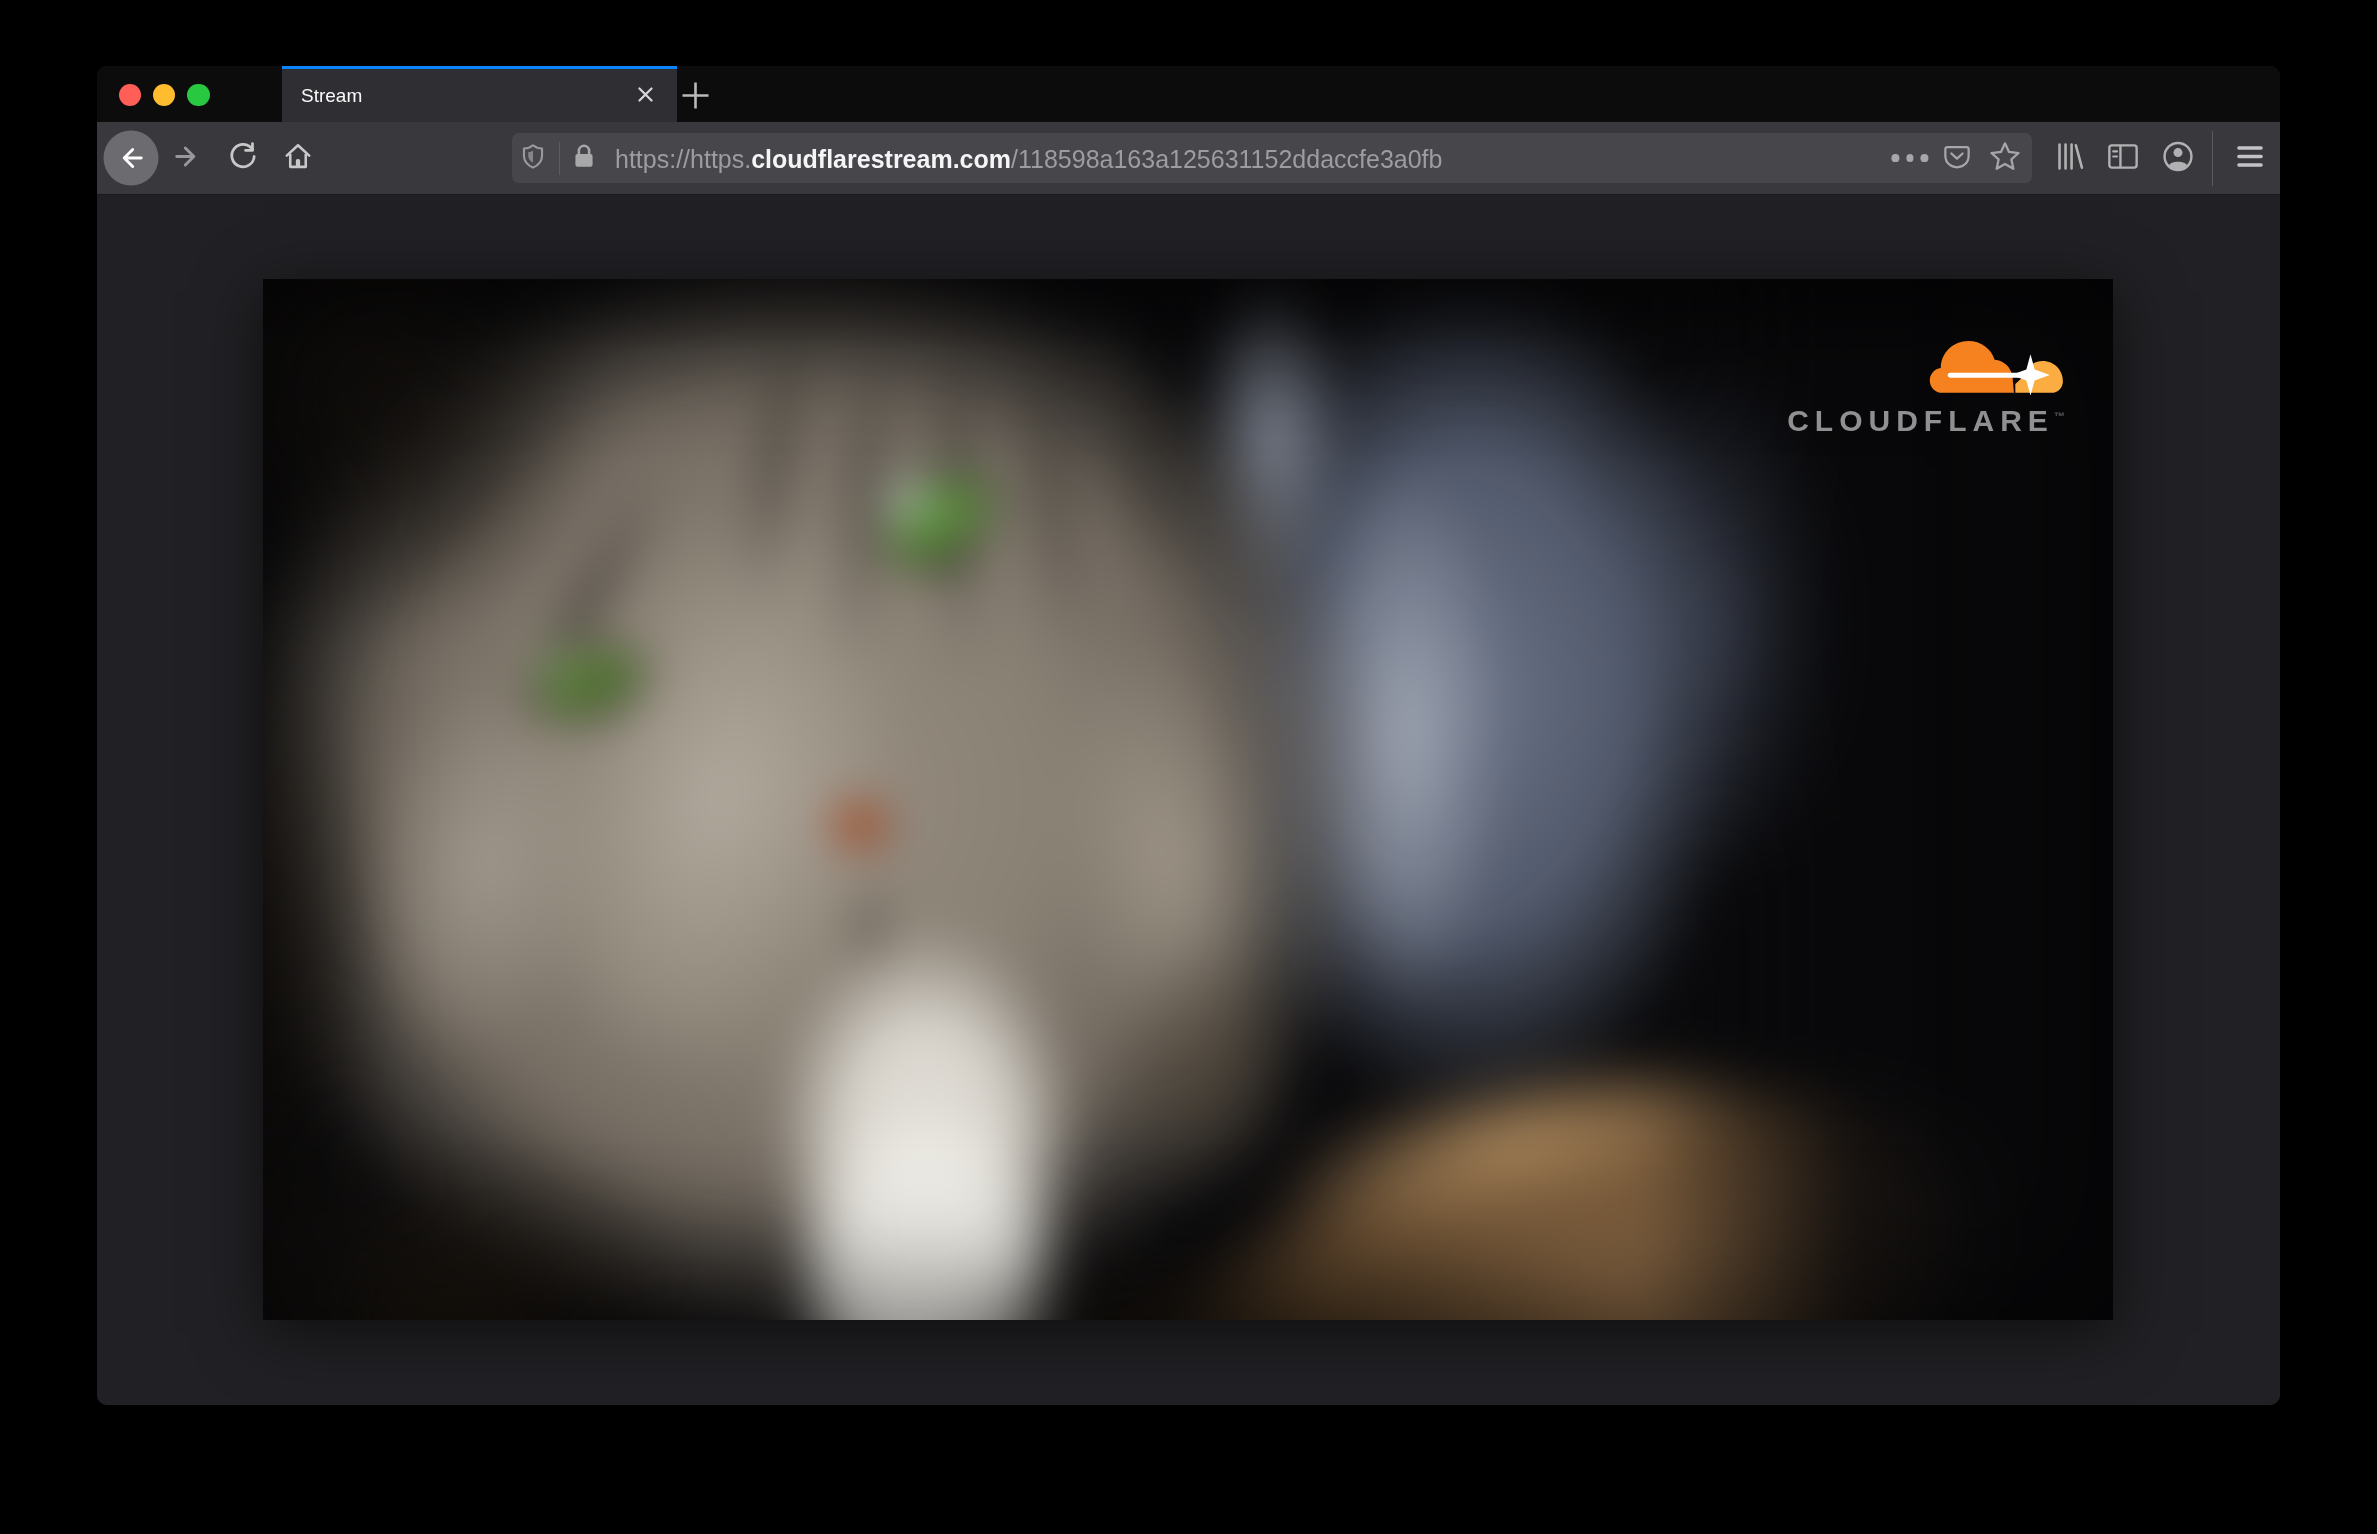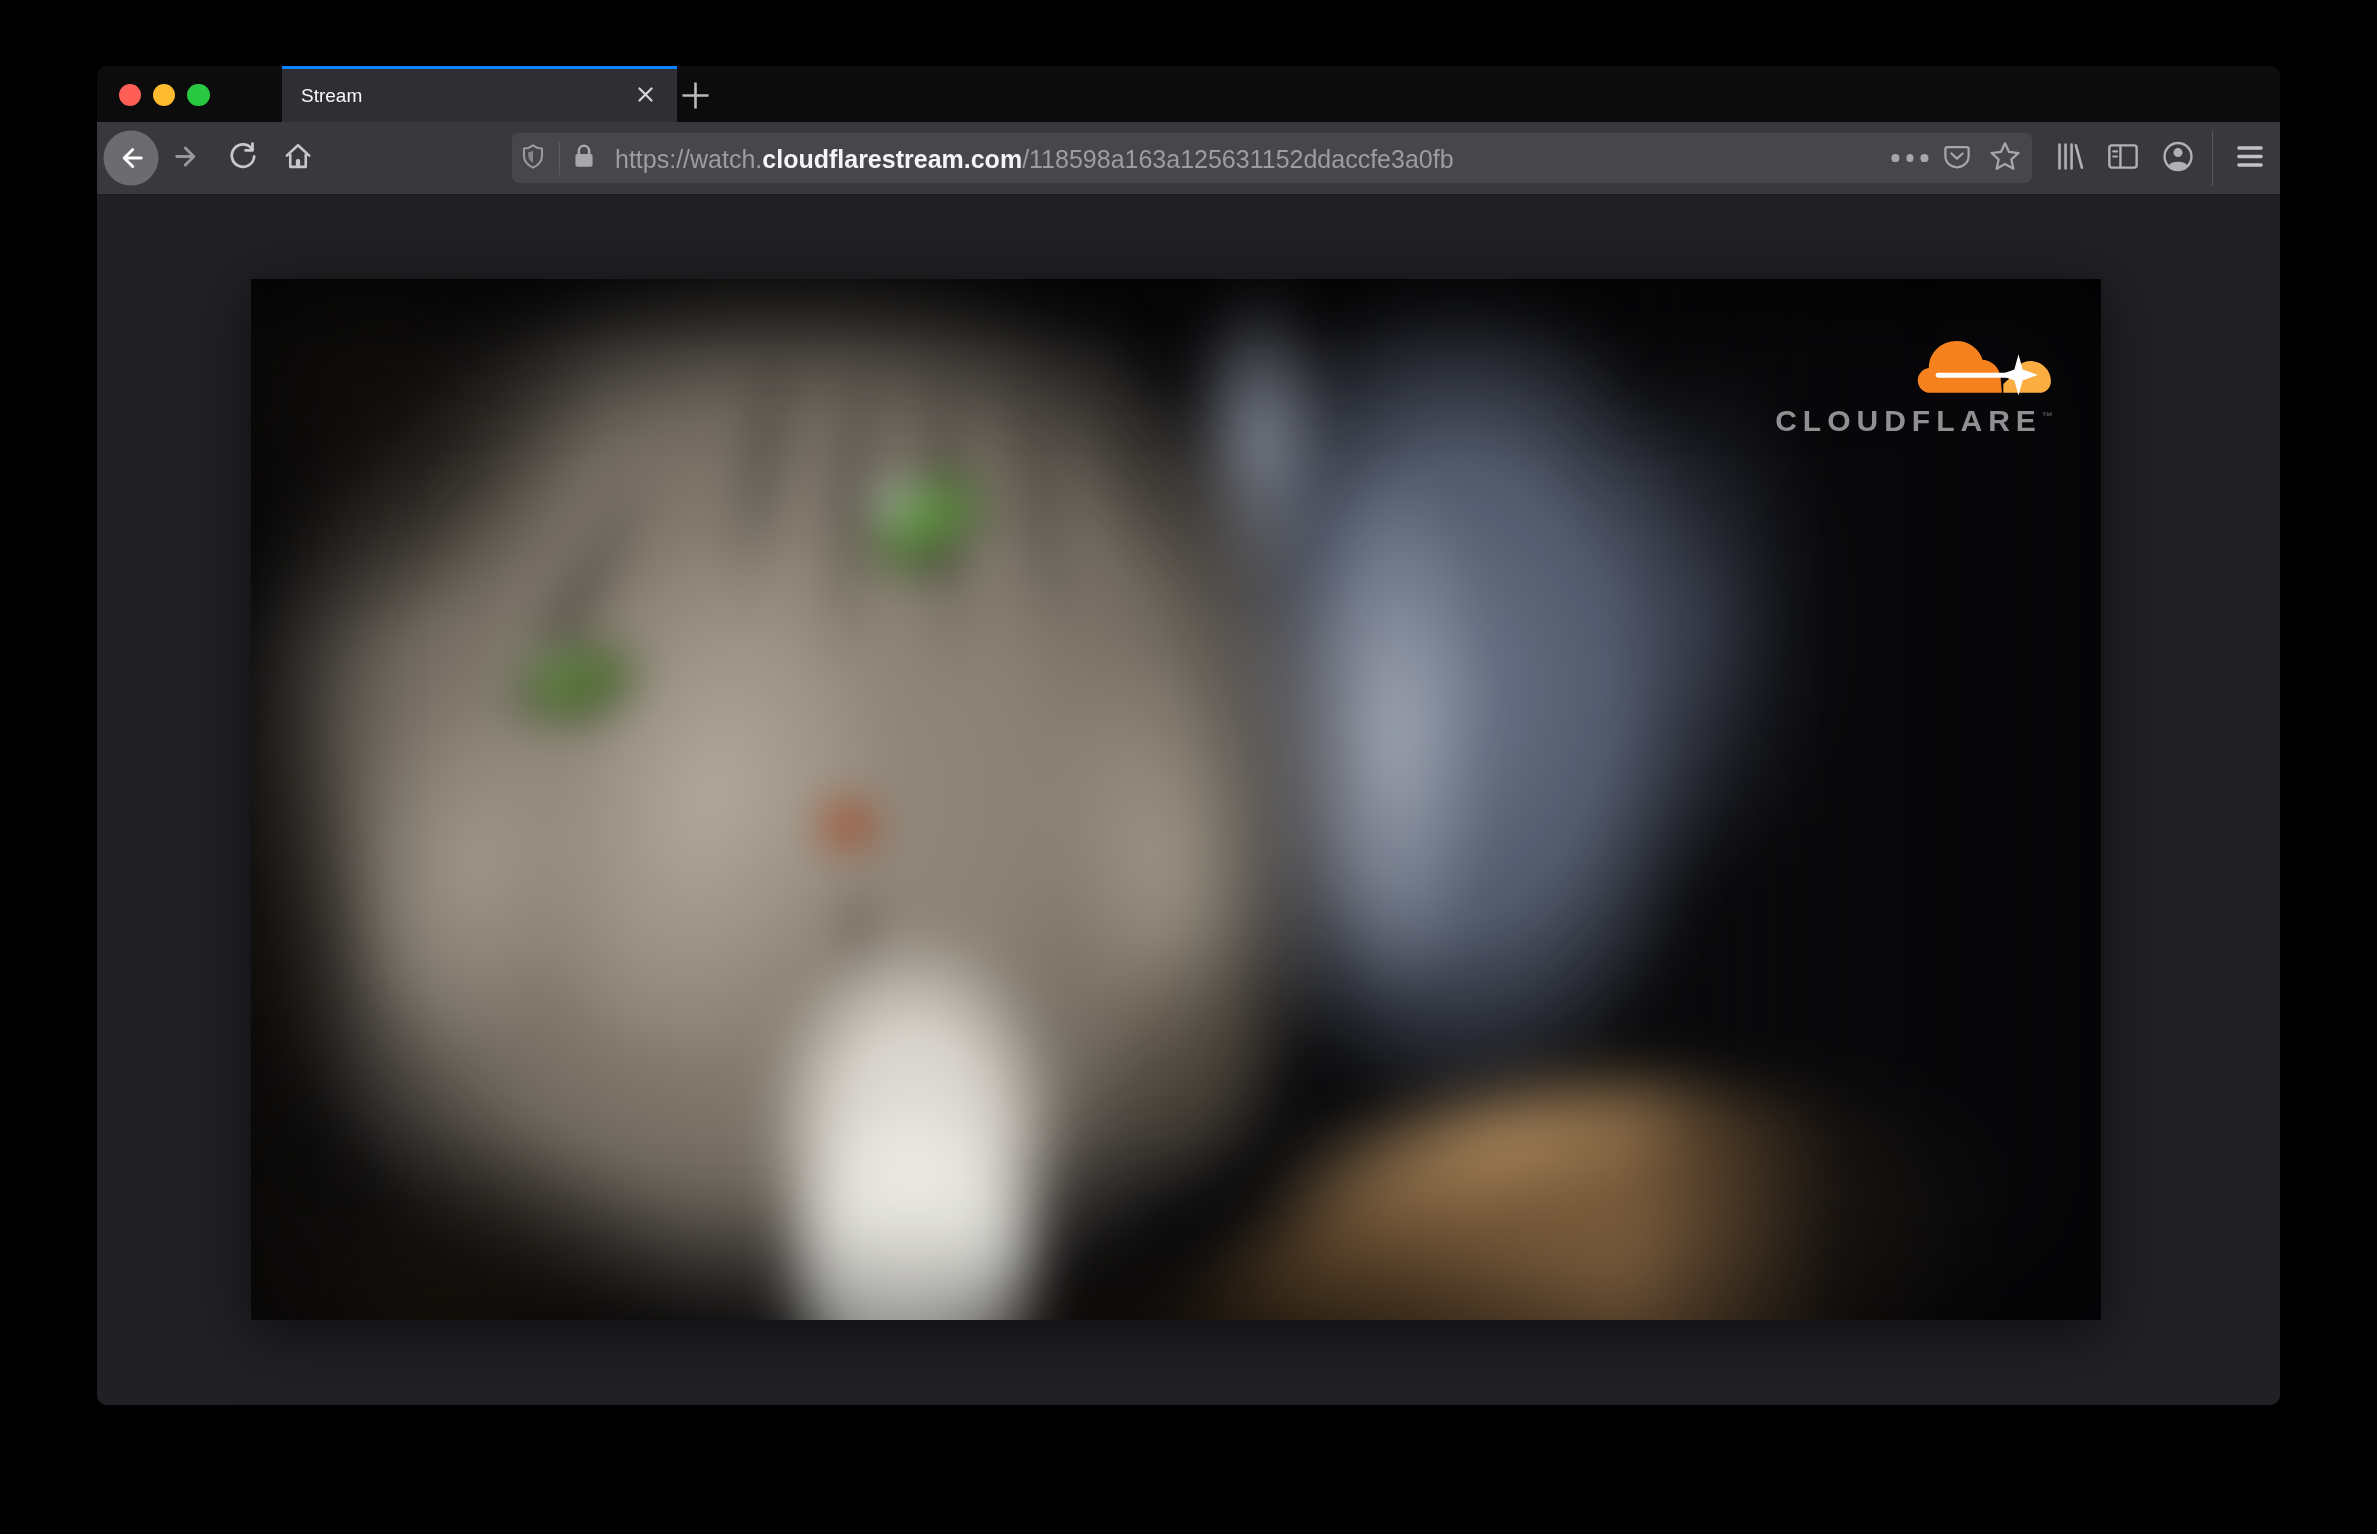--- a/index.html
+++ b/index.html
@@ -40,21 +40,21 @@
   .url-divider{position:absolute;left:47px;top:8.6px;width:0.9px;height:33px;background:#5c5c60;}
   .url-text{position:absolute;left:103px;top:0;height:50px;line-height:52px;
             font-size:25px;white-space:nowrap;color:#9d9da1;}
   .url-text .domain{color:#f5f5f7;font-weight:600;}
   .dots{display:flex;gap:6.9px;}
   .dots i{width:7.8px;height:7.8px;border-radius:50%;background:#a7a7a9;}
   .v-sep{position:absolute;left:2115px;top:8.6px;width:0.9px;height:55px;background:#5a5a5e;}
 
   
   .content{position:relative;height:1210px;background:#212125;}
-  .video{position:absolute;left:154px;top:84px;width:1850px;height:1041px;
+  .video{position:absolute;left:166px;top:84px;width:1850px;height:1041px;
          background:#0a0a0c;overflow:hidden;box-shadow:0 12px 60px rgba(0,0,0,.6);}
   .scene{position:absolute;inset:0;filter:blur(22.4px);}
   .b{position:absolute;border-radius:50%;}
 
   
   #b-blue{left:862px;top:-103px;width:690px;height:1034px;background:radial-gradient(closest-side,rgba(112,121,142,.95) 0%,rgba(100,110,132,.8) 45%,rgba(90,100,122,0) 82%);}
   #b-blue2{left:1276px;top:17px;width:362px;height:655px;background:radial-gradient(closest-side,rgba(88,96,118,.8),rgba(88,96,118,0) 80%);}
   #b-bluelight2{left:905px;top:-69px;width:207px;height:448px;background:radial-gradient(closest-side,rgba(148,155,170,.85),rgba(148,155,170,0) 75%);}
   #b-bluelight{left:1009px;top:86px;width:267px;height:741px;background:radial-gradient(closest-side,rgba(166,172,184,.9),rgba(166,172,184,0) 75%);}
   #b-bluedark{left:819px;top:190px;width:164px;height:655px;background:radial-gradient(closest-side,rgba(58,64,84,.75),rgba(58,64,84,0) 78%);}
@@ -174,21 +174,21 @@
             <path d="M13 8 C11.5 9.2 9.5 9.9 7.5 9.9 V14 C7.5 18 10 20.5 13 22.2 Z" fill="#9b9b9e" opacity=".75"></path>
           </svg>
       </span>
       <span class="url-divider"></span>
       <span class="abs" style="left:72px;">
         <svg width="24" height="27.6" viewBox="0 0 28 32">
             <path d="M8 13 V9.5 a6 6 0 0 1 12 0 V13" stroke="#a8a8aa" stroke-width="3" fill="none"></path>
             <rect x="4" y="13" width="20" height="15" rx="2.5" fill="#a8a8aa"></rect>
           </svg>
       </span>
-      <span class="url-text"><span>https://watch.</span><span class="domain">cloudflarestream.com</span><span>/118598a163a125631152ddaccfe3a0fb</span></span>
+      <span class="url-text"><span>https://https.</span><span class="domain">cloudflarestream.com</span><span>/118598a163a125631152ddaccfe3a0fb</span></span>
 
       <span class="abs dots" style="left:1398px;">
           <i></i>
           <i></i>
           <i></i>
         </span>
 
       <span class="abs" style="left:1445px;">
         <svg width="27.6" height="27.6" viewBox="0 0 32 32">
             <path d="M5 5 h22 a2.5 2.5 0 0 1 2.5 2.5 V15 c0 8-6.1 13.5-13.5 13.5 S2.5 23 2.5 15 V7.5 A2.5 2.5 0 0 1 5 5 Z" stroke="#a7a7a9" stroke-width="2.6" fill="none"></path>

